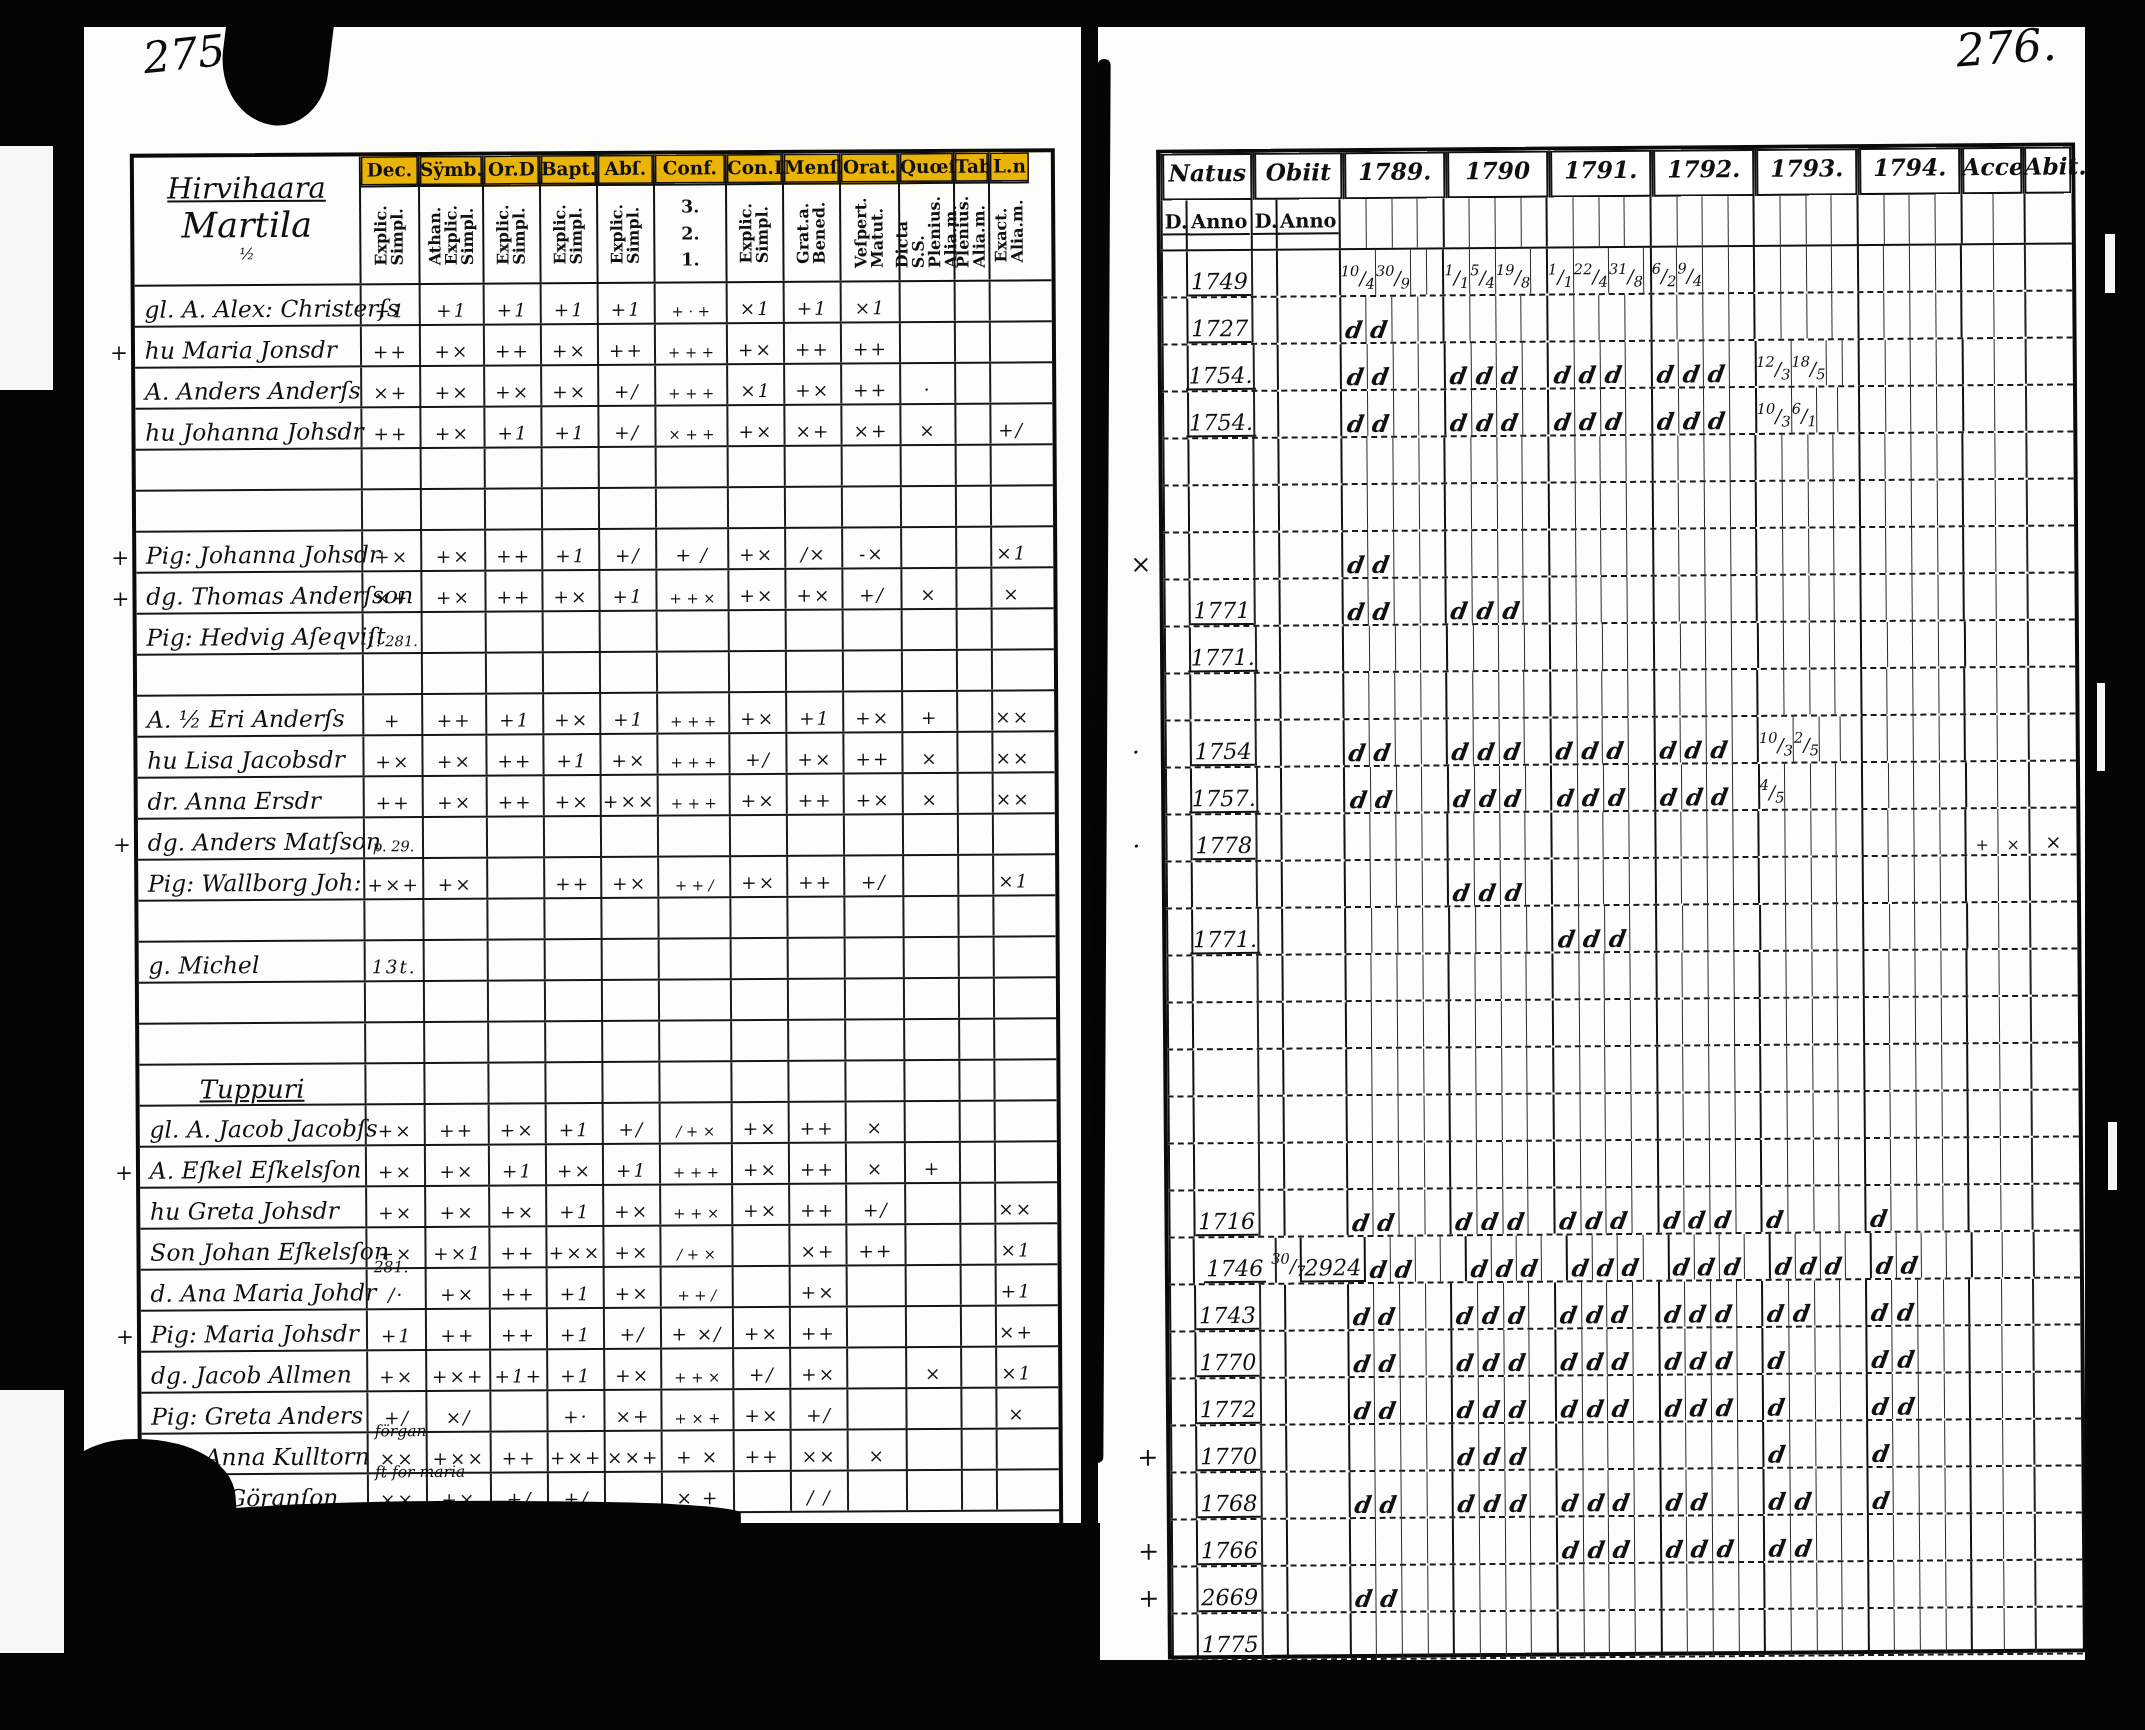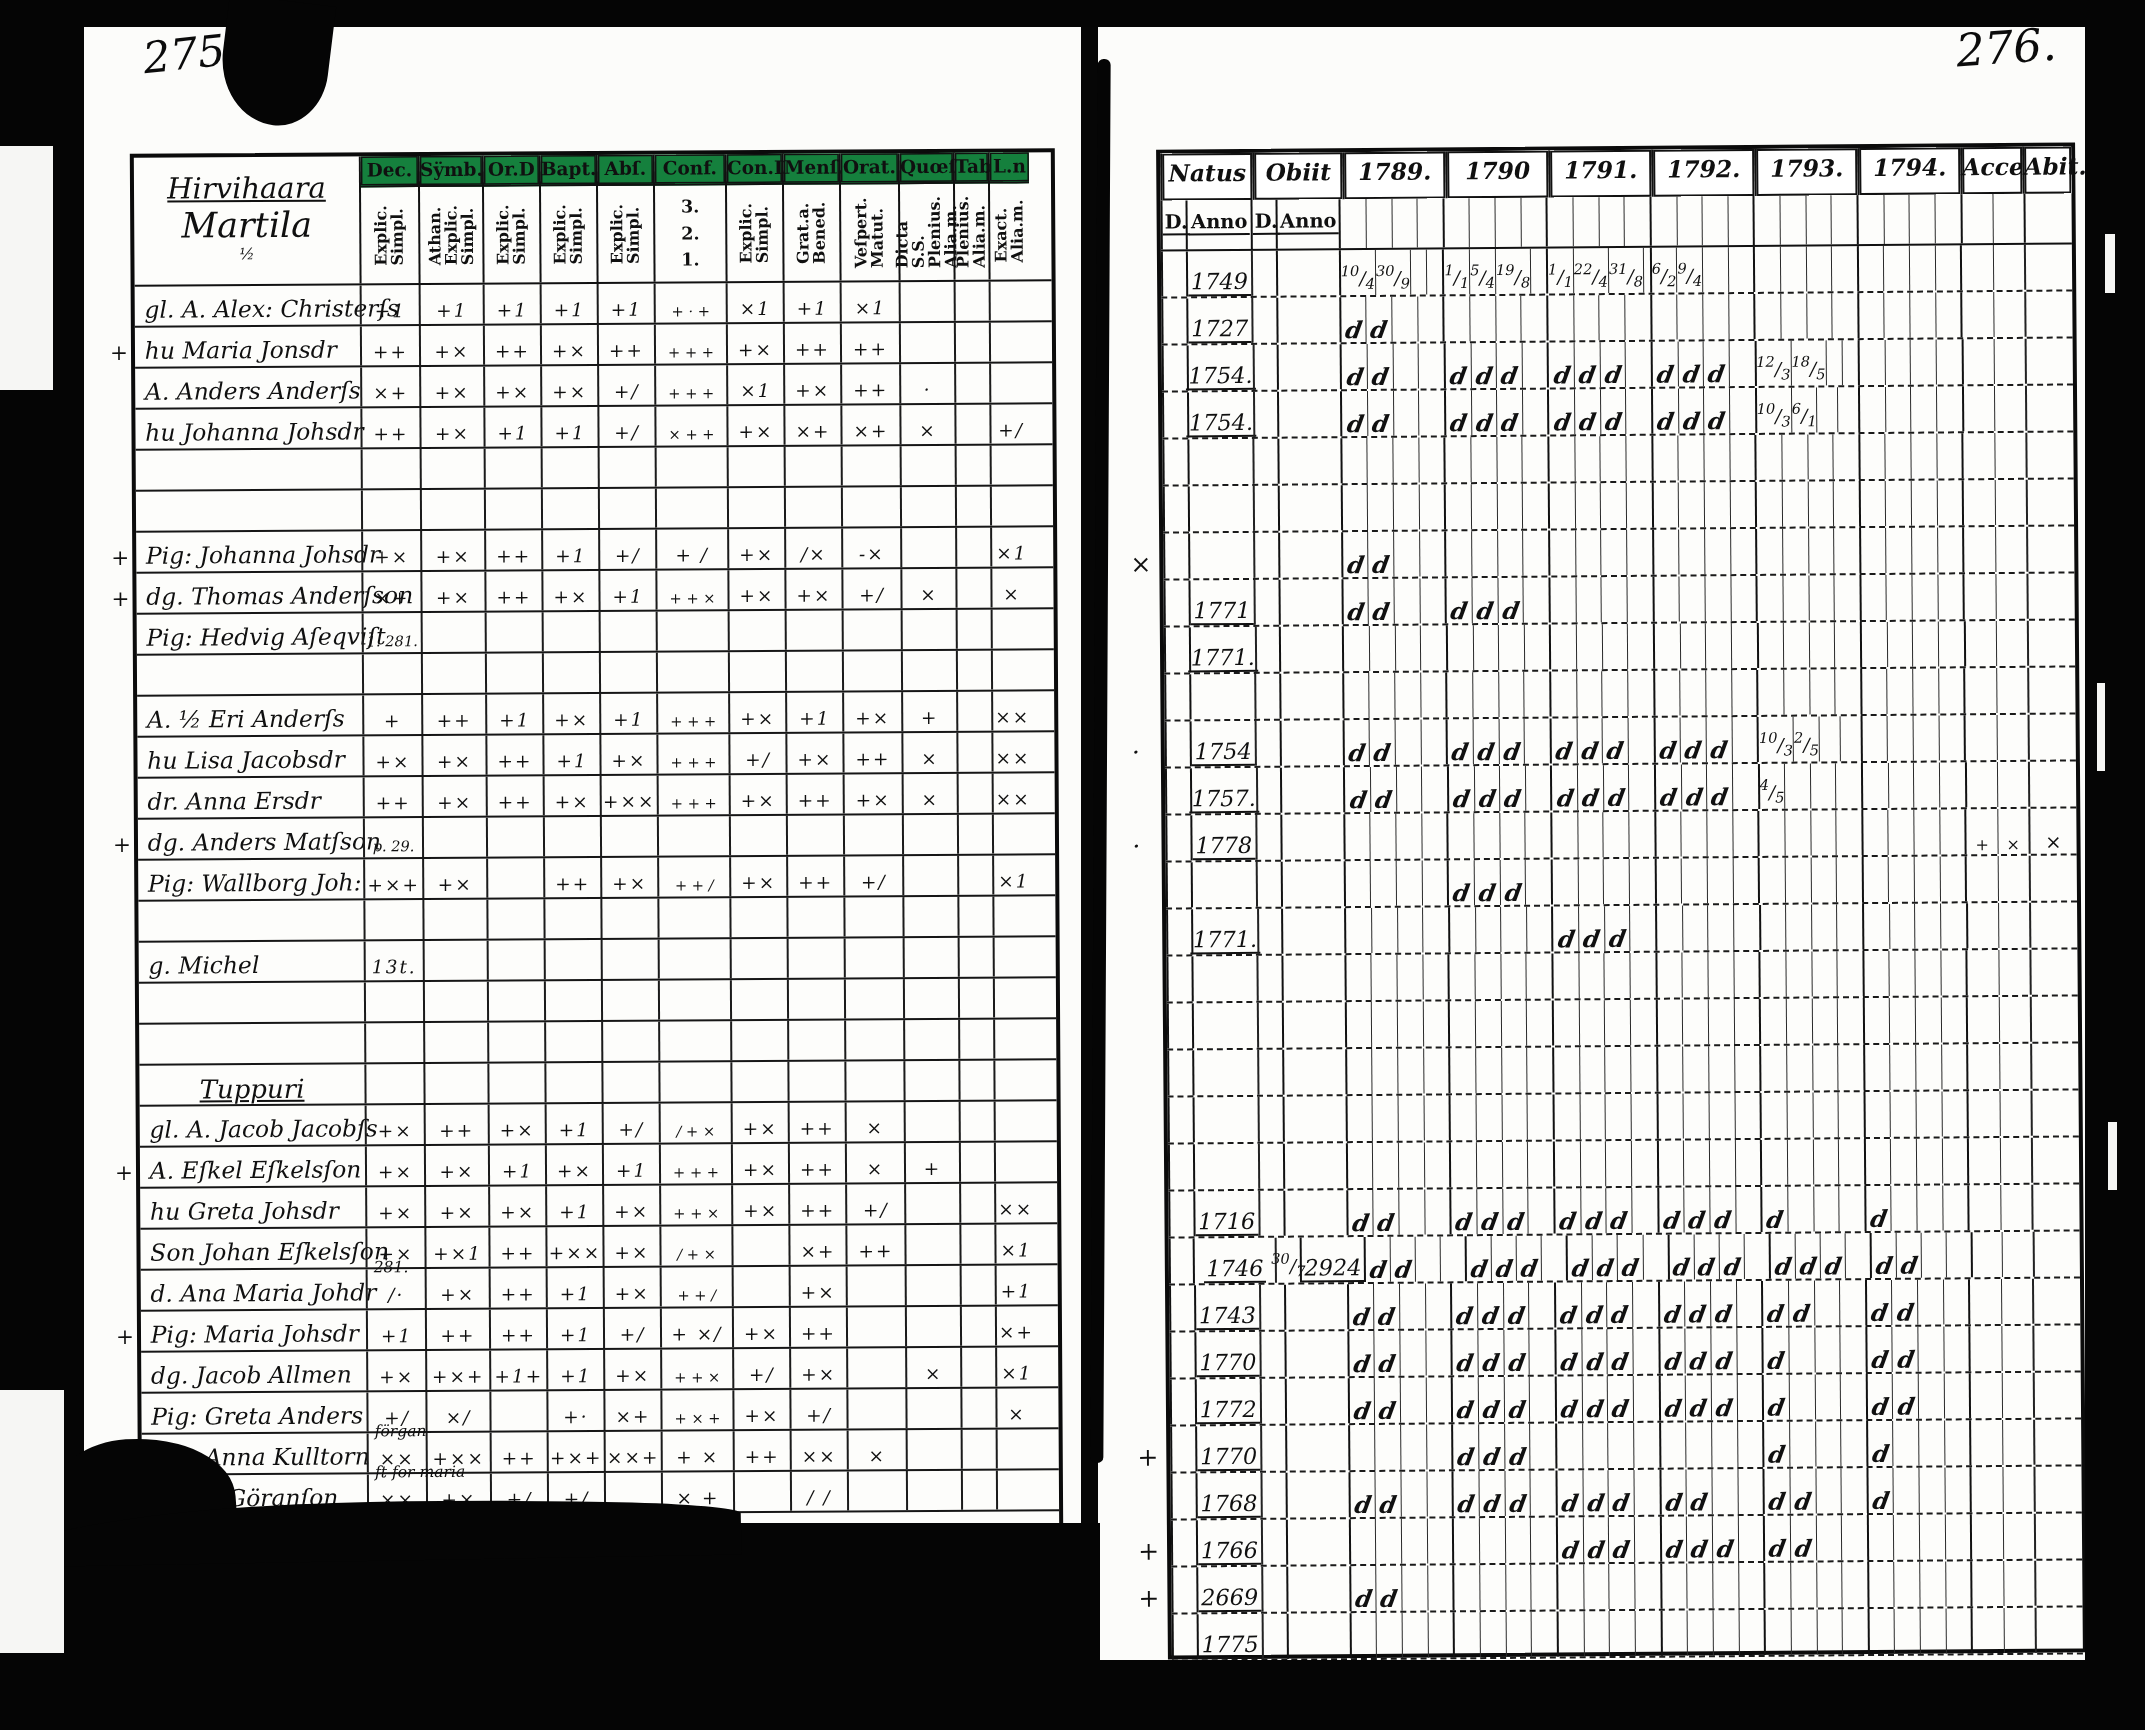--- a/index.html
+++ b/index.html
@@ -18,21 +18,21 @@
   #right-table{left:64px;top:142px;width:919px;height:1510px;transform:rotate(-0.45deg);}
   .hand{font-style:italic;font-family:"DejaVu Serif",serif;}
   .row{display:flex;position:relative;box-sizing:border-box;}
   .cell{box-sizing:border-box;position:relative;overflow:visible;}
 
   
   #lt-head{display:flex;height:129px;box-sizing:border-box;border-bottom:2.9px solid #111;}
   .lt-namehead{box-sizing:border-box;position:relative;text-align:center;}
   .lt-colhead{box-sizing:border-box;border-left:2.4px solid #111;display:flex;flex-direction:column;}
   .lt-collabel{height:29px;line-height:27px;text-align:center;font-weight:bold;font-size:18.5px;
-               border-bottom:2.4px solid #111;box-shadow:inset 0 0 0 1.5px #111;background:#15803d;}
+               border-bottom:2.4px solid #111;box-shadow:inset 0 0 0 1.5px #111;background:#eab308;}
   .lt-colsub{flex:1;display:flex;align-items:center;justify-content:center;
              font-weight:bold;font-size:16px;line-height:1.02;text-align:left;}
   .vtext{writing-mode:vertical-rl;transform:rotate(180deg);white-space:pre-line;}
   .stacknum{font-weight:bold;font-size:17.6px;line-height:1.5;text-align:center;white-space:pre-line;}
   .lt-row{border-bottom:2px solid #161616;}
   .lt-name{padding-left:9.8px;font-size:23.4px;white-space:nowrap;display:flex;align-items:flex-end;padding-bottom:2px;}
   .lt-mark{border-left:2px solid #1b1b1b;font-size:18.5px;letter-spacing:2px;display:flex;
            align-items:flex-end;justify-content:center;padding-bottom:2.9px;white-space:nowrap;}
   .lt-section{justify-content:center;font-size:26px;display:flex;align-items:flex-end;}
   .row-note{position:absolute;font-size:15.6px;font-style:italic;z-index:4;white-space:nowrap;}

